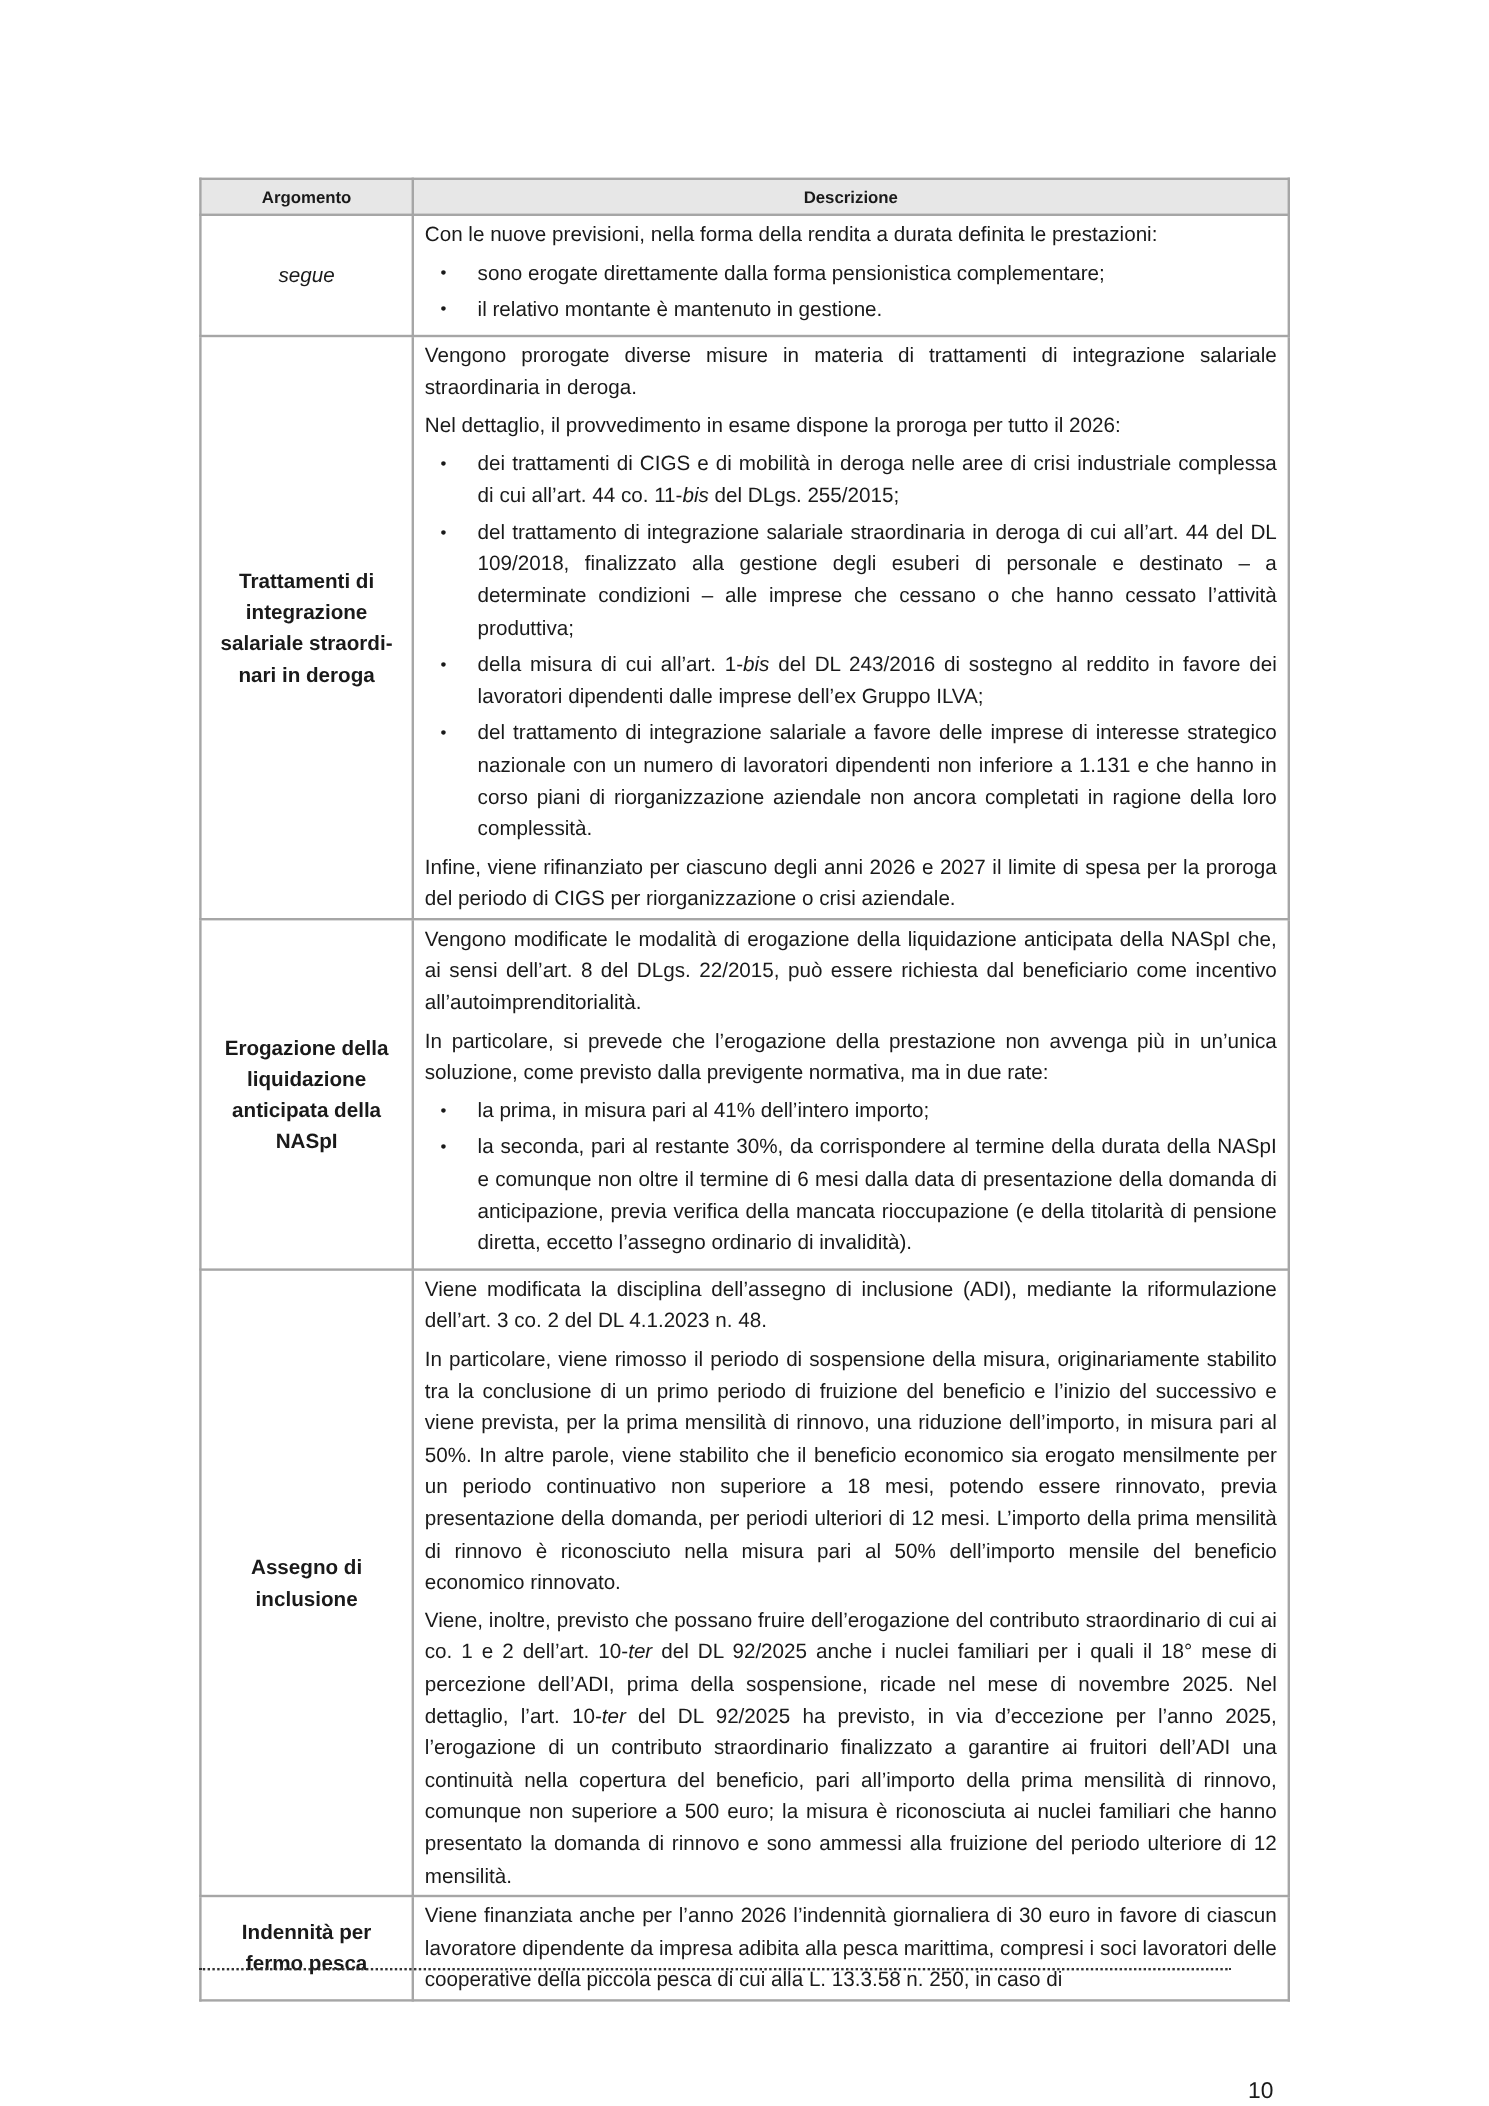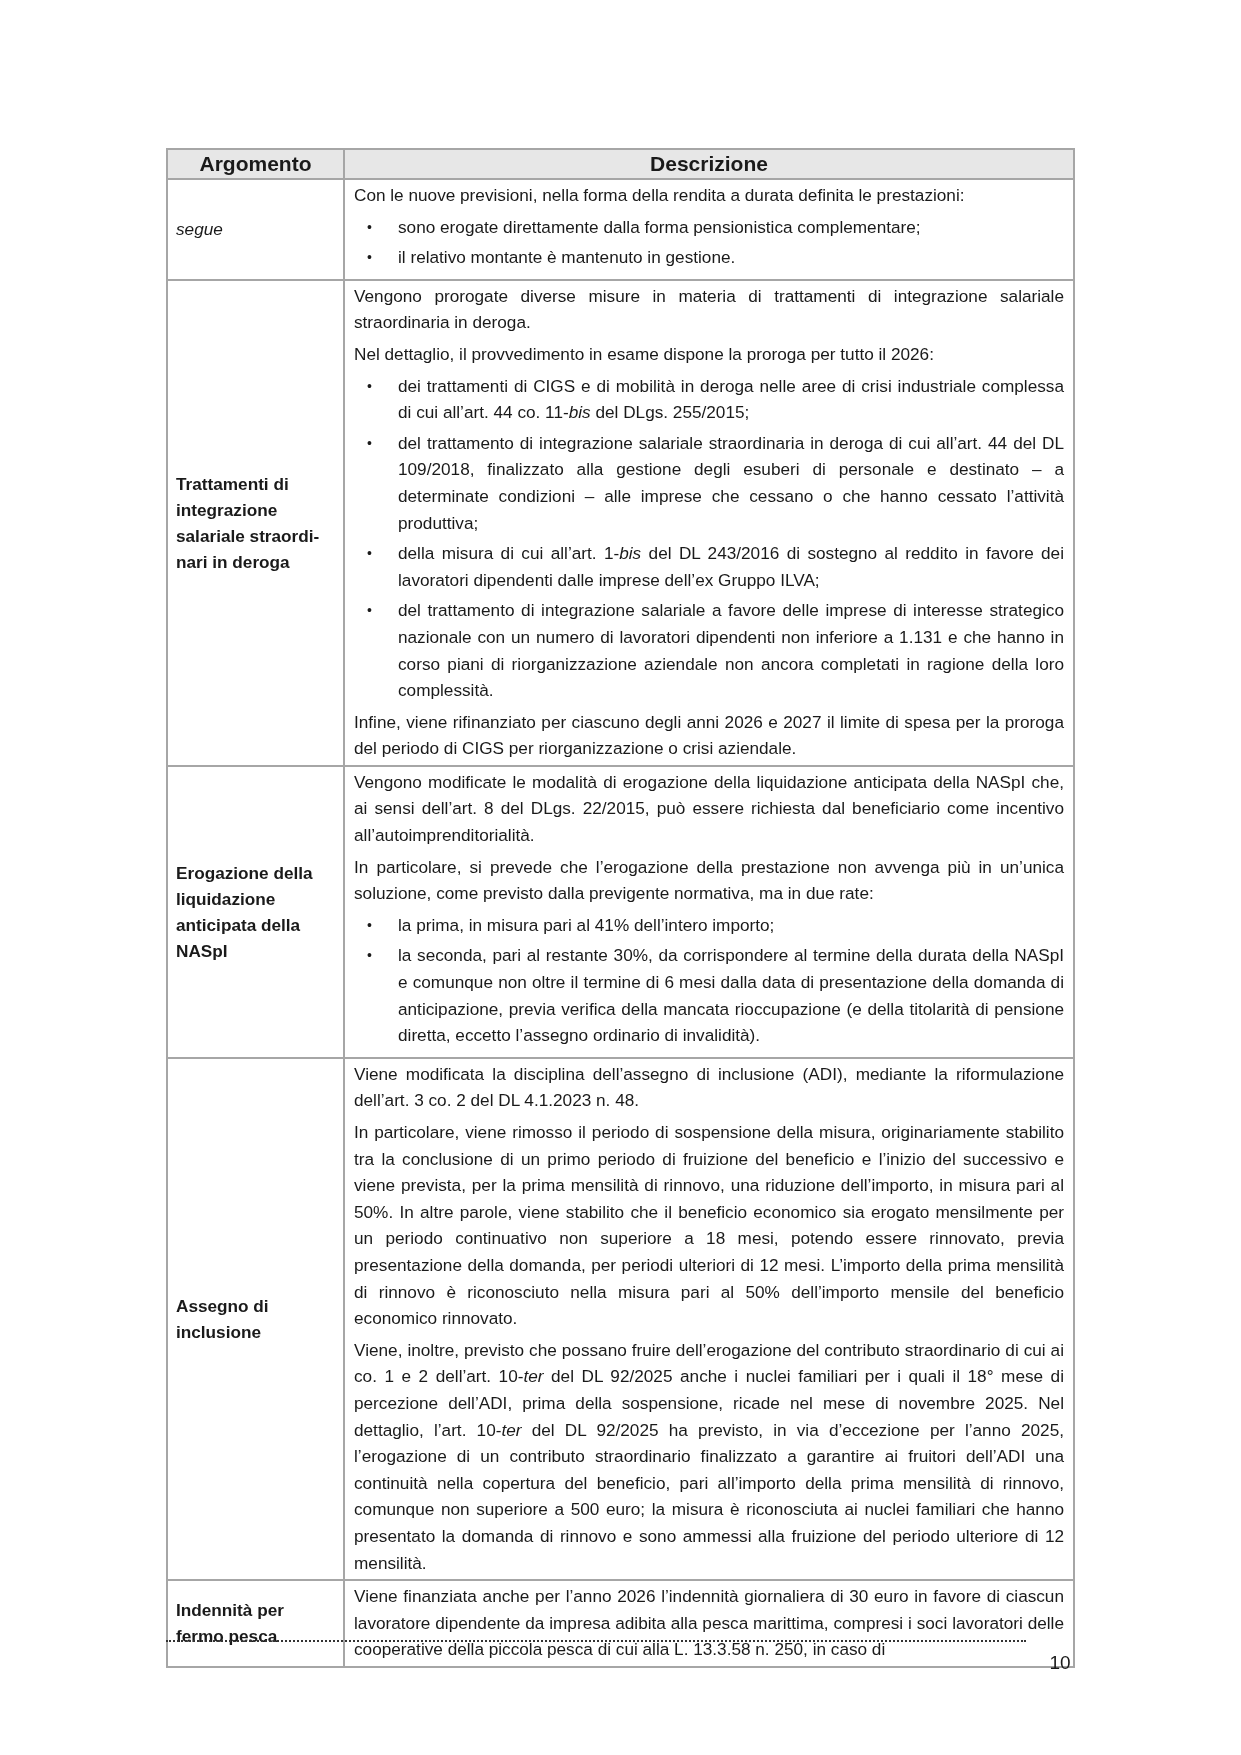--- a/index.html
+++ b/index.html
@@ -7,42 +7,42 @@
   .page-table {
     position: absolute; left: 166px; top: 148px; width: 909px;
     border-collapse: collapse; table-layout: fixed;
     font-size: 17.2px; line-height: 26.6px;
   }
   .page-table td, .page-table th {
     border: 2px solid #a6a6a6; vertical-align: middle;
   }
   .page-table th {
     background: #e7e7e7; font-weight: bold; text-align: center;
-    height: 28px; padding: 0; font-size: 21px; line-height: 24px;
+    height: 28px; padding: 0; font-size: 14px; line-height: 24px;
   }
   .col-arg { width: 177px; }
   .cell-arg {
-    font-weight: bold; padding: 0 8px; line-height: 26px;
+    text-align: center; font-weight: bold; padding: 0 8px; line-height: 26px;
   }
   .cell-arg.italic { font-style: italic; font-weight: normal; }
   .cell-desc { padding: 2px 9px 3px 9px; text-align: justify; }
   .para { margin: 0 0 5px 0; }
   .para:last-child { margin-bottom: 0; }
   ul.bullets { margin: 0 0 5px 0; padding: 0 0 0 44px; list-style: none; }
   ul.bullets li { position: relative; margin: 0 0 4px 0; }
   ul.bullets li:last-child { margin-bottom: 0; }
   ul.bullets li .bullet {
     position: absolute; left: -31px; top: 0; font-size: 14px;
   }
   .rule {
     position: absolute; left: 166px; top: 1640px; width: 860px; height: 0;
     border-top: 2px dotted #333;
   }
   .page-number {
-    position: absolute; left: 1040px; top: 1652px; width: 40px; text-align: center;
+    position: absolute; left: 1040px; top: 1732px; width: 40px; text-align: left;
     font-size: 19px;
   }
 </style>
 </head>
 <body>
 
 <table class="page-table">
   <colgroup>
     <col class="col-arg">
     <col>

